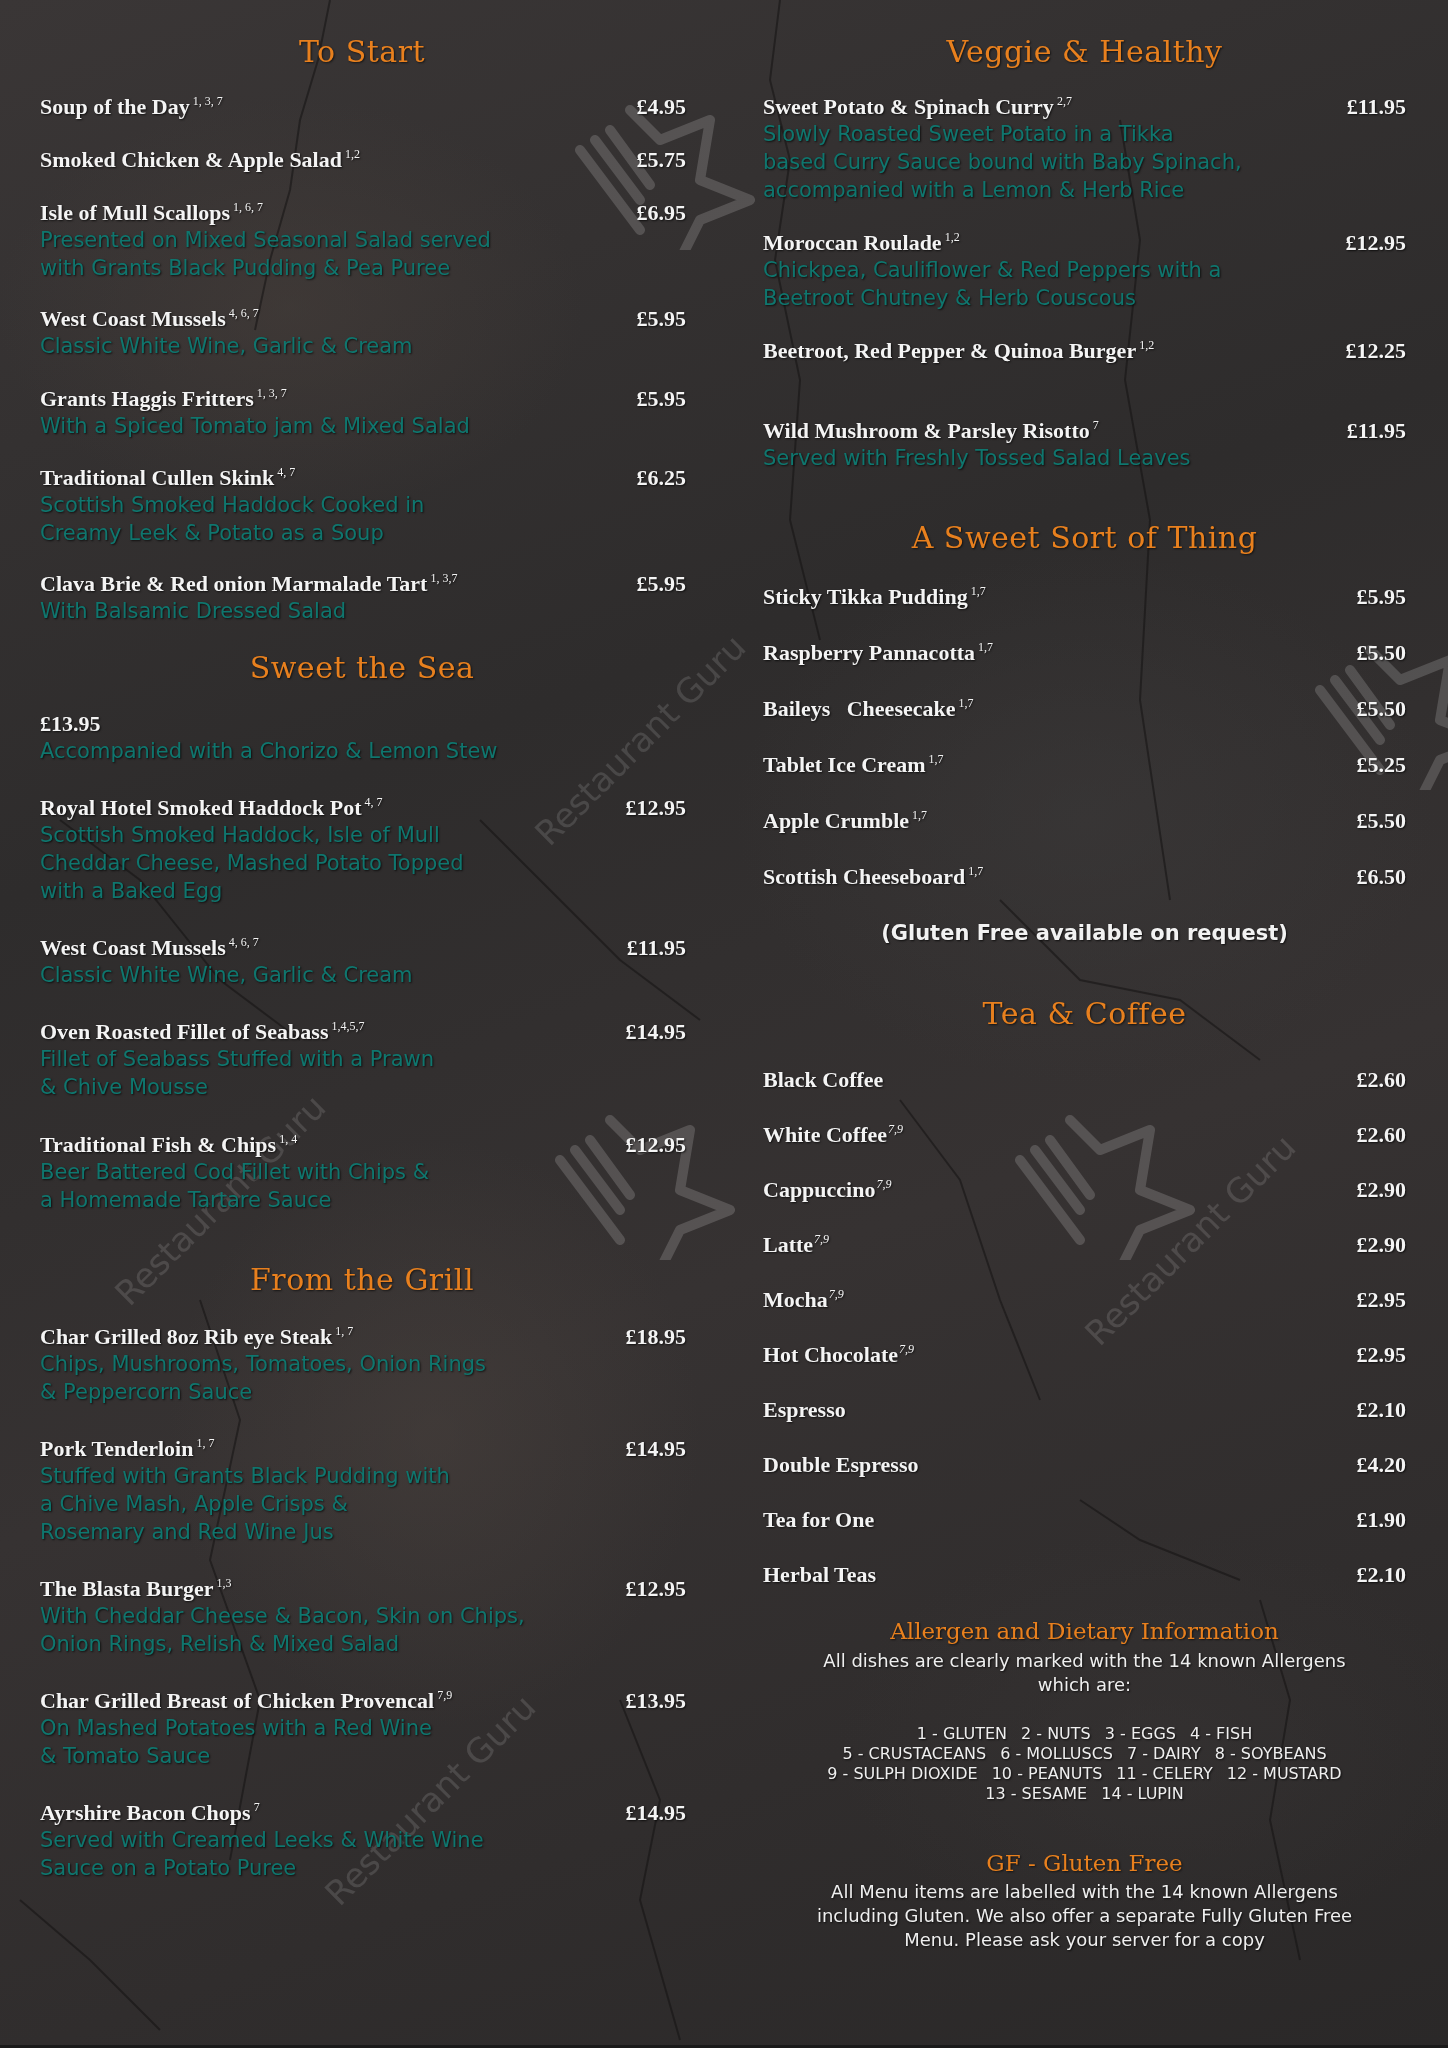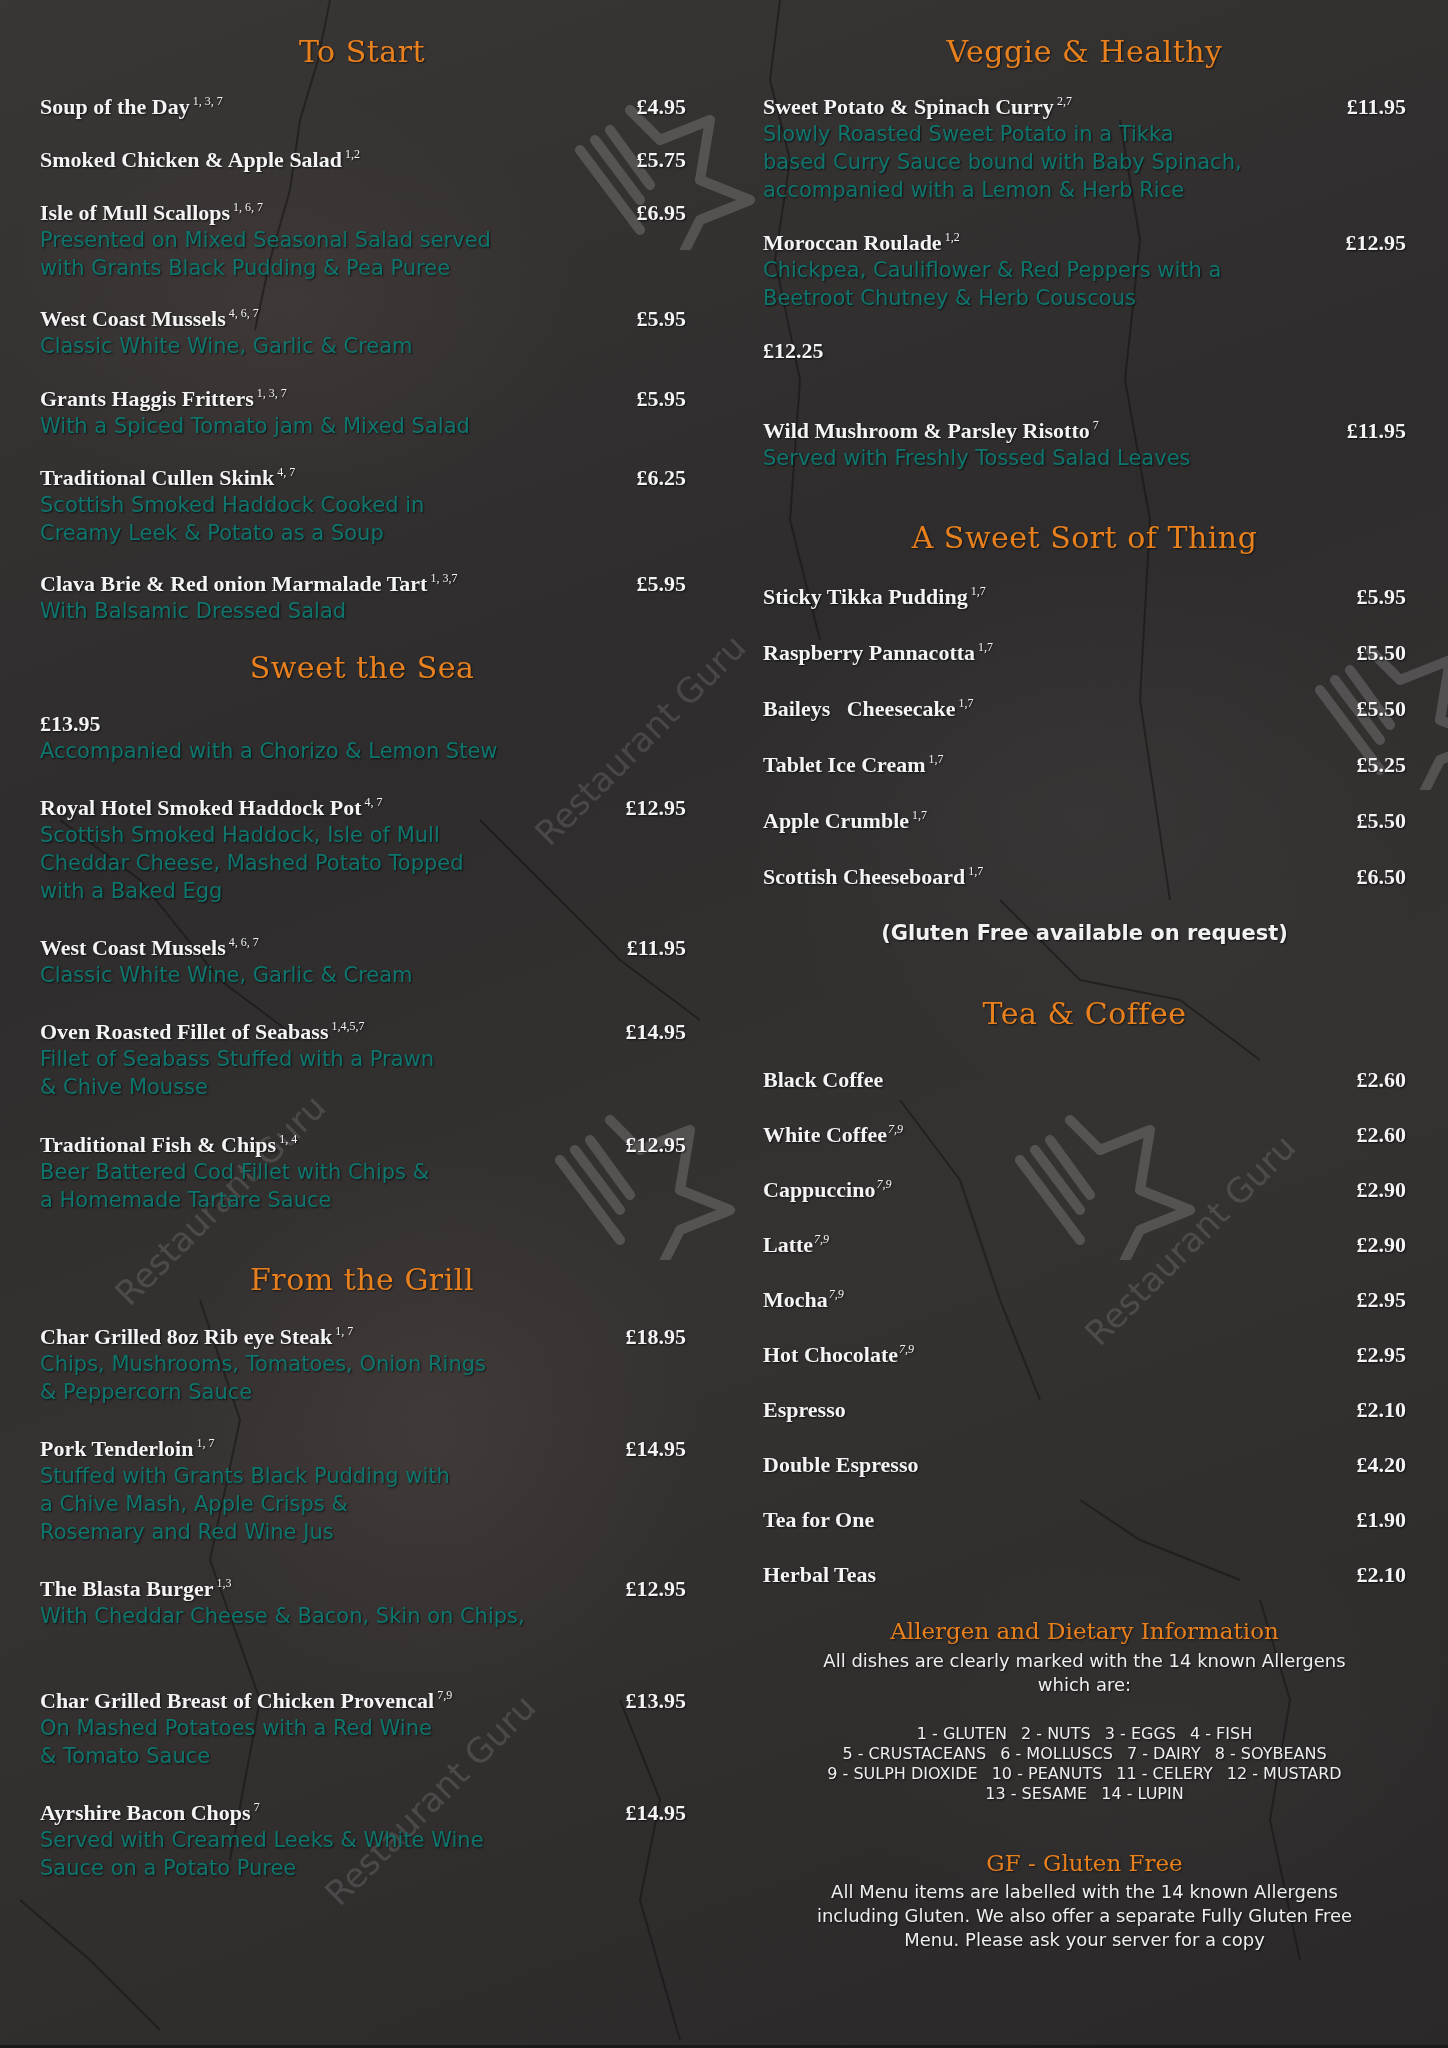--- a/index.html
+++ b/index.html
@@ -239,20 +239,21 @@
     <div class="item-desc">Stuffed with Grants Black Pudding with</div>
     <div class="item-desc">a Chive Mash, Apple Crisps &amp;</div>
     <div class="item-desc">Rosemary and Red Wine Jus</div>
   </div>
   <div class="item" style="top:1576px">
     <div class="item-row">
         <span class="item-name"><span>The Blasta Burger</span><sup>1,3</sup></span>
         <span class="item-price">£12.95</span>
       </div>
     <div class="item-desc">With Cheddar Cheese &amp; Bacon, Skin on Chips,</div>
+    <div class="item-desc">Onion Rings, Relish &amp; Mixed Salad</div>
   </div>
   <div class="item" style="top:1688px">
     <div class="item-row">
         <span class="item-name"><span>Char Grilled Breast of Chicken Provencal</span><sup>7,9</sup></span>
         <span class="item-price">£13.95</span>
       </div>
     <div class="item-desc">On Mashed Potatoes with a Red Wine</div>
     <div class="item-desc">&amp; Tomato Sauce</div>
   </div>
   <div class="item" style="top:1800px">
@@ -281,20 +282,21 @@
   <div class="item" style="top:230px">
     <div class="item-row">
         <span class="item-name"><span>Moroccan Roulade</span><sup>1,2</sup></span>
         <span class="item-price">£12.95</span>
       </div>
     <div class="item-desc">Chickpea, Cauliflower &amp; Red Peppers with a</div>
     <div class="item-desc">Beetroot Chutney &amp; Herb Couscous</div>
   </div>
   <div class="item" style="top:338px">
     <div class="item-row">
+        <span class="item-name"><span>Beetroot, Red Pepper &amp; Quinoa Burger</span><sup>1,2</sup></span>
         <span class="item-price">£12.25</span>
       </div>
   </div>
   <div class="item" style="top:418px">
     <div class="item-row">
         <span class="item-name"><span>Wild Mushroom &amp; Parsley Risotto</span><sup>7</sup></span>
         <span class="item-price">£11.95</span>
       </div>
     <div class="item-desc">Served with Freshly Tossed Salad Leaves</div>
   </div>

